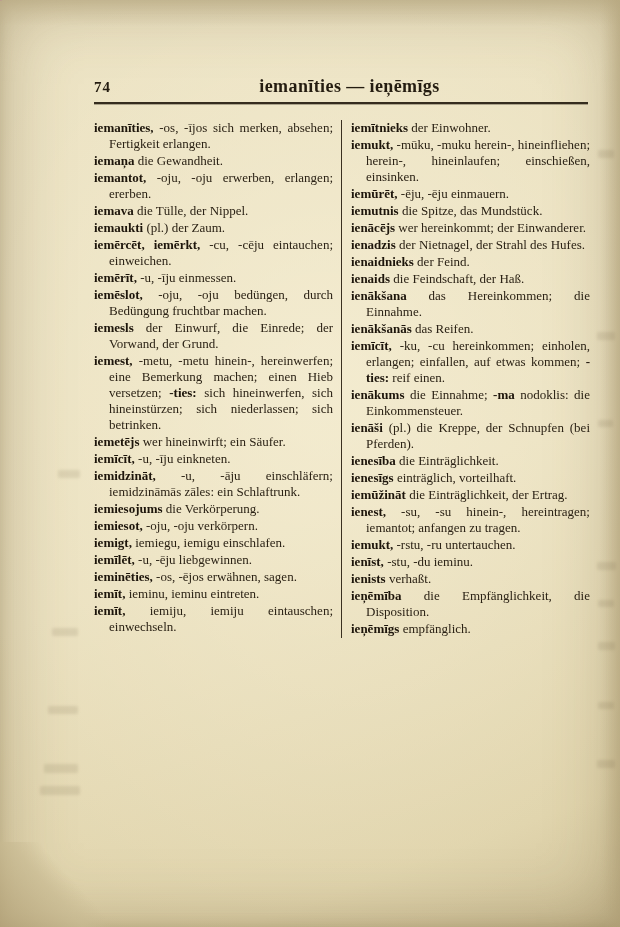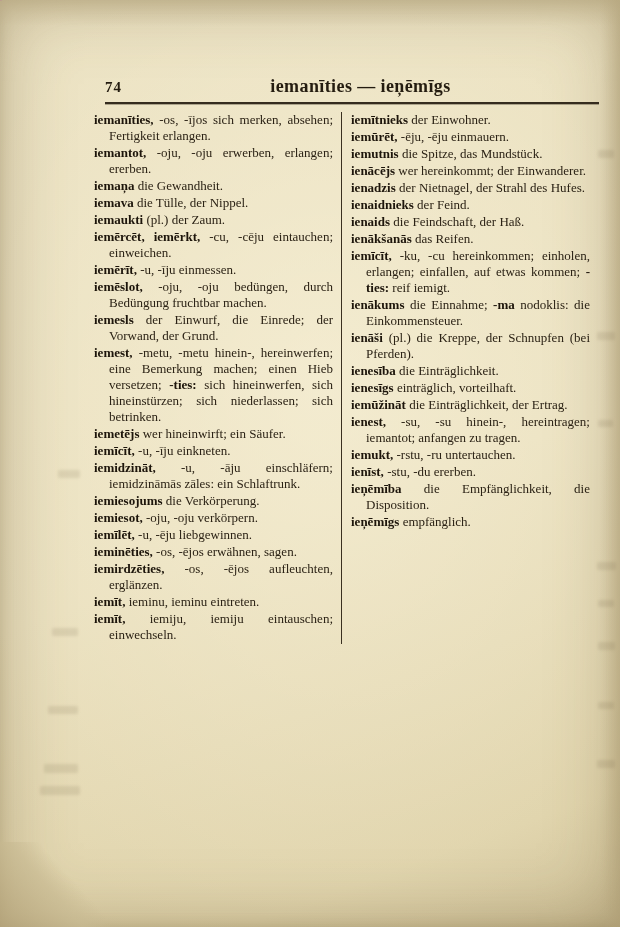--- a/index.html
+++ b/index.html
@@ -25,27 +25,27 @@
     background:linear-gradient(#bdae86,rgba(189,174,134,0));opacity:.55;
   }
   .edge-shade-right{
     position:absolute;top:0;bottom:0;right:0;width:20px;
     background:linear-gradient(to left,#b6a67d,rgba(182,166,125,0));opacity:.5;
   }
   .bleed{
     position:absolute;background:rgba(104,88,54,.13);
     filter:blur(1.6px);border-radius:2px;
   }
-  .header{position:absolute;top:76px;left:105px;width:494px;color:#241c10;}
+  .header{position:absolute;top:76px;left:94px;width:494px;color:#241c10;}
   .header-row{display:flex;align-items:baseline;}
   .page-num{font-weight:bold;font-size:15px;letter-spacing:1px;}
   .running-title{flex:1;text-align:center;font-weight:bold;font-size:18px;letter-spacing:.4px;}
   .rule{margin-top:5px;height:0;border-top:2.6px solid #352c1e;box-shadow:0 1px 0 rgba(53,44,30,.35);}
   .columns{
-    position:absolute;top:112px;left:94px;width:496px;
+    position:absolute;top:120px;left:94px;width:496px;
     display:flex;align-items:stretch;
     color:#2b2215;font-size:13px;line-height:16px;
   }
   .col{width:50%;text-align:justify;}
   .col-left{padding-right:8px;border-right:1.4px solid #3a3020;}
   .col-right{padding-left:9px;}
   .entry{margin:0 0 1px 0;padding-left:15px;text-indent:-15px;}
   .entry.gap{margin-top:0;}
   .hw{font-weight:bold;color:#1d150b;}
   .tx{color:#2b2215;}
@@ -76,55 +76,58 @@
     <div class="header-row">
       <span class="page-num">74</span>
       <span class="running-title">iemanīties — ieņēmīgs</span>
     </div>
     <div class="rule"></div>
   </div>
 
   <div class="columns">
     <div class="col col-left" id="col-left">
         <p class="entry"><span class="hw">iemanīties,</span><span class="tx"> -os, -ījos sich merken, absehen; Fertigkeit erlangen.</span></p>
+        <p class="entry"><span class="hw">iemaņa</span><span class="tx"> die Gewandheit.</span></p>
         <p class="entry"><span class="hw">iemantot,</span><span class="tx"> -oju, -oju erwerben, erlangen; ererben.</span></p>
-        <p class="entry"><span class="hw">iemaņa</span><span class="tx"> die Gewandheit.</span></p>
         <p class="entry"><span class="hw">iemava</span><span class="tx"> die Tülle, der Nippel.</span></p>
         <p class="entry"><span class="hw">iemaukti</span><span class="tx"> (pl.) der Zaum.</span></p>
         <p class="entry"><span class="hw">iemērcēt, iemērkt,</span><span class="tx"> -cu, -cēju eintauchen; einweichen.</span></p>
         <p class="entry"><span class="hw">iemērīt,</span><span class="tx"> -u, -īju einmessen.</span></p>
         <p class="entry"><span class="hw">iemēslot,</span><span class="tx"> -oju, -oju bedüngen, durch Bedüngung fruchtbar machen.</span></p>
         <p class="entry"><span class="hw">iemesls</span><span class="tx"> der Einwurf, die Einrede; der Vorwand, der Grund.</span></p>
         <p class="entry"><span class="hw">iemest,</span><span class="tx"> -metu, -metu hinein-, hereinwerfen; eine Bemerkung machen; einen Hieb versetzen; </span><span class="hw">-ties:</span><span class="tx"> sich hineinwerfen, sich hineinstürzen; sich niederlassen; sich betrinken.</span></p>
         <p class="entry"><span class="hw">iemetējs</span><span class="tx"> wer hineinwirft; ein Säufer.</span></p>
         <p class="entry"><span class="hw">iemīcīt,</span><span class="tx"> -u, -īju einkneten.</span></p>
         <p class="entry"><span class="hw">iemidzināt,</span><span class="tx"> -u, -āju einschläfern; iemidzināmās zāles: ein Schlaftrunk.</span></p>
         <p class="entry gap"><span class="hw">iemiesojums</span><span class="tx"> die Verkörperung.</span></p>
         <p class="entry"><span class="hw">iemiesot,</span><span class="tx"> -oju, -oju verkörpern.</span></p>
+        <p class="entry"><span class="hw">iemigt,</span><span class="tx"> iemiegu, iemigu einschlafen.</span></p>
         <p class="entry"><span class="hw">iemīlēt,</span><span class="tx"> -u, -ēju liebgewinnen.</span></p>
         <p class="entry"><span class="hw">ieminēties,</span><span class="tx"> -os, -ējos erwähnen, sagen.</span></p>
-        <p class="entry"><span class="hw">iemirdzēties,</span><span class="tx"> -os, -ējos aufleuchten, erglänzen.</span></p>
         <p class="entry"><span class="hw">iemīt,</span><span class="tx"> ieminu, ieminu eintreten.</span></p>
         <p class="entry"><span class="hw">iemīt,</span><span class="tx"> iemiju, iemiju eintauschen; einwechseln.</span></p>
       </div>
     <div class="col col-right" id="col-right">
         <p class="entry"><span class="hw">iemītnieks</span><span class="tx"> der Einwohner.</span></p>
+        <p class="entry"><span class="hw">iemukt,</span><span class="tx"> -mūku, -muku herein-, hineinfliehen; herein-, hineinlaufen; einschießen, einsinken.</span></p>
         <p class="entry"><span class="hw">iemūrēt,</span><span class="tx"> -ēju, -ēju einmauern.</span></p>
         <p class="entry"><span class="hw">iemutnis</span><span class="tx"> die Spitze, das Mundstück.</span></p>
         <p class="entry"><span class="hw">ienācējs</span><span class="tx"> wer hereinkommt; der Einwanderer.</span></p>
         <p class="entry"><span class="hw">ienadzis</span><span class="tx"> der Nietnagel, der Strahl des Hufes.</span></p>
         <p class="entry"><span class="hw">ienaidnieks</span><span class="tx"> der Feind.</span></p>
         <p class="entry"><span class="hw">ienaids</span><span class="tx"> die Feindschaft, der Haß.</span></p>
+        <p class="entry"><span class="hw">ienākšana</span><span class="tx"> das Hereinkommen; die Einnahme.</span></p>
         <p class="entry"><span class="hw">ienākšanās</span><span class="tx"> das Reifen.</span></p>
-        <p class="entry"><span class="hw">iemīcīt,</span><span class="tx"> -ku, -cu hereinkommen; einholen, erlangen; einfallen, auf etwas kommen; </span><span class="hw">-ties:</span><span class="tx"> reif iemigt.</span></p>
+        <p class="entry"><span class="hw">iemīcīt,</span><span class="tx"> -ku, -cu hereinkommen; einholen, erlangen; einfallen, auf etwas kommen; </span><span class="hw">-ties:</span><span class="tx"> reif einen.</span></p>
         <p class="entry"><span class="hw">ienākums</span><span class="tx"> die Einnahme; </span><span class="hw">-ma</span><span class="tx"> nodoklis: die Einkommensteuer.</span></p>
         <p class="entry"><span class="hw">ienāši</span><span class="tx"> (pl.) die Kreppe, der Schnupfen (bei Pferden).</span></p>
         <p class="entry gap"><span class="hw">ienesība</span><span class="tx"> die Einträglichkeit.</span></p>
         <p class="entry"><span class="hw">ienesīgs</span><span class="tx"> einträglich, vorteilhaft.</span></p>
         <p class="entry"><span class="hw">iemūžināt</span><span class="tx"> die Einträglichkeit, der Ertrag.</span></p>
         <p class="entry"><span class="hw">ienest,</span><span class="tx"> -su, -su hinein-, hereintragen; iemantot; anfangen zu tragen.</span></p>
         <p class="entry"><span class="hw">iemukt,</span><span class="tx"> -rstu, -ru untertauchen.</span></p>
-        <p class="entry"><span class="hw">ienīst,</span><span class="tx"> -stu, -du ererben.</span></p>
+        <p class="entry"><span class="hw">ienīst,</span><span class="tx"> -stu, -du ieminu.</span></p>
+        <p class="entry"><span class="hw">ienists</span><span class="tx"> verhaßt.</span></p>
         <p class="entry"><span class="hw">ieņēmība</span><span class="tx"> die Empfänglichkeit, die Disposition.</span></p>
         <p class="entry"><span class="hw">ieņēmīgs</span><span class="tx"> empfänglich.</span></p>
       </div>
   </div>
 </div>
 
 </body></html>

